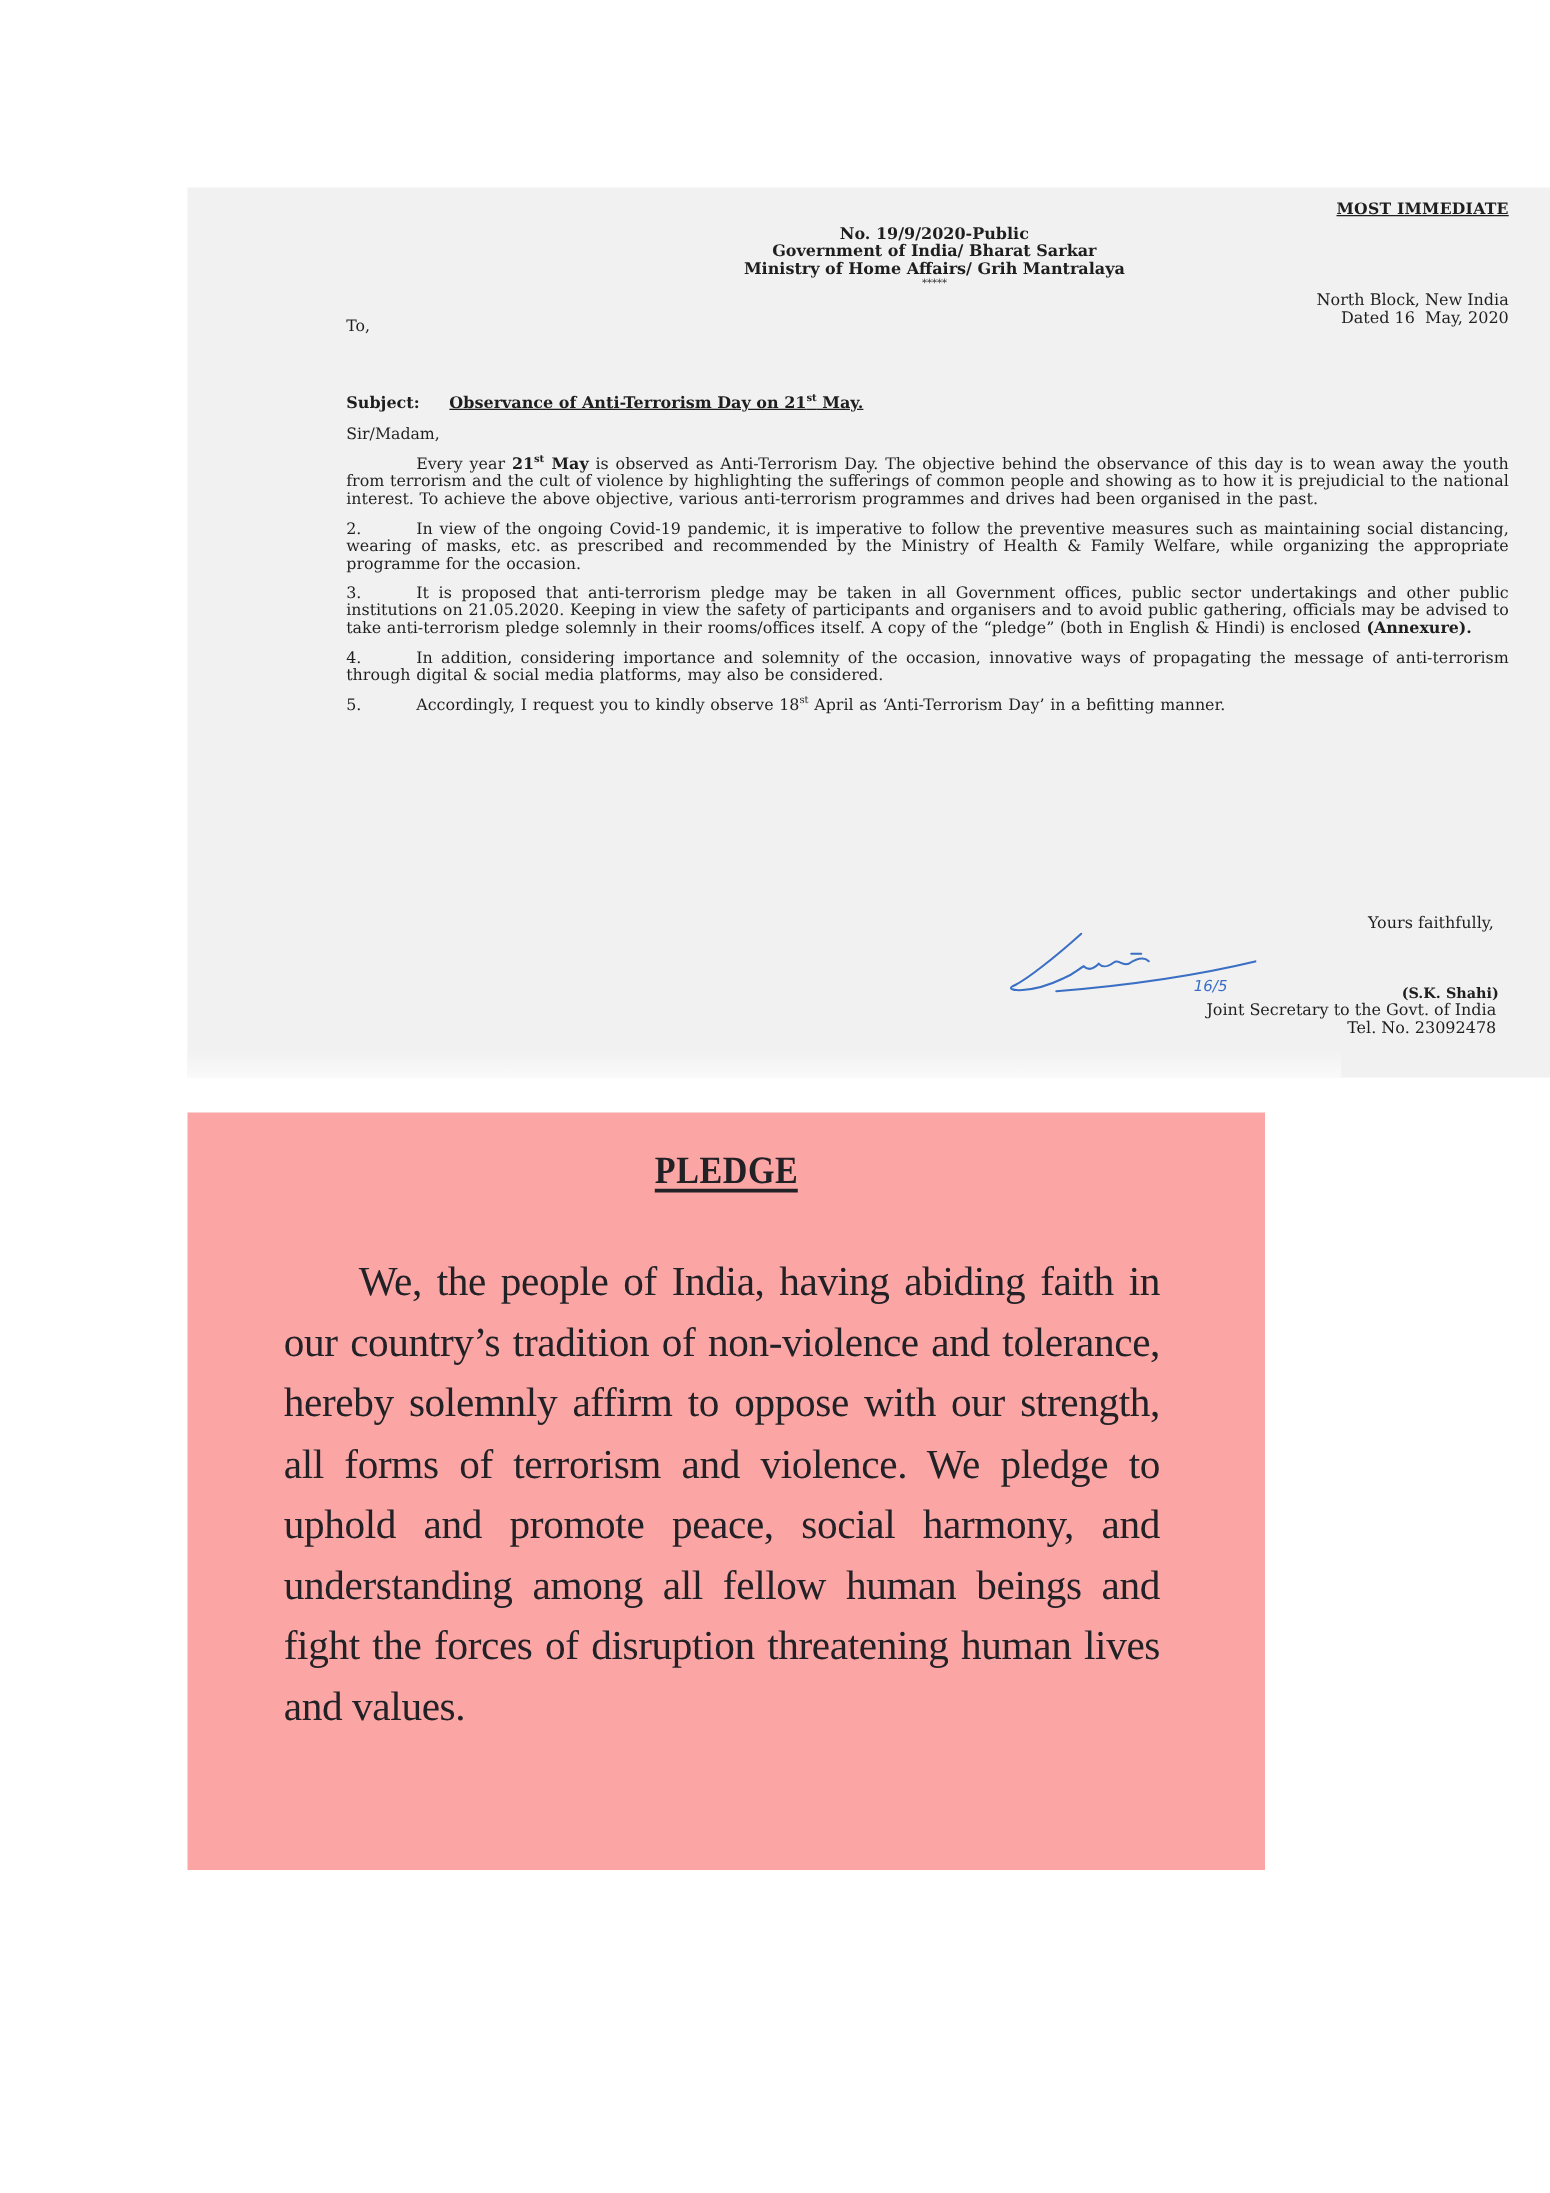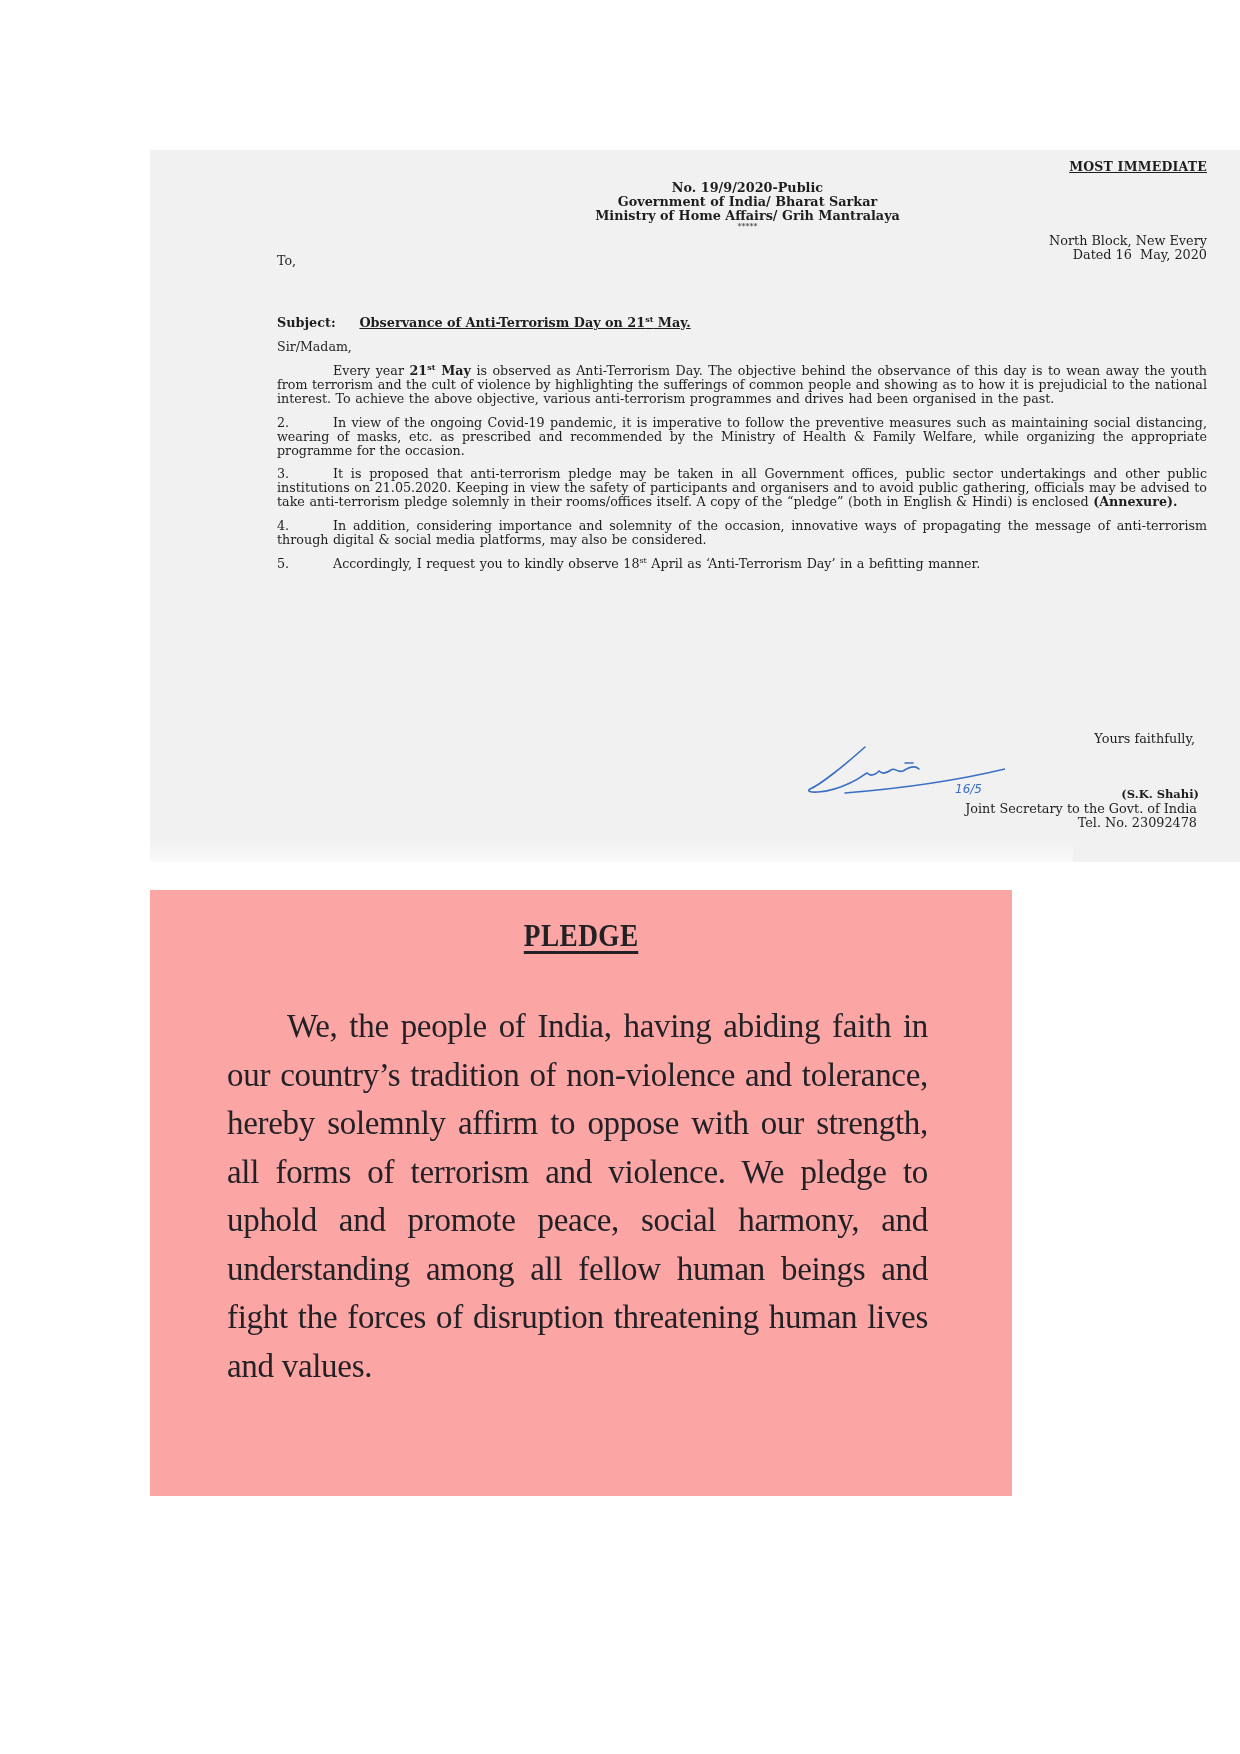--- a/index.html
+++ b/index.html
@@ -198,21 +198,21 @@
   <div class="most-immediate">MOST IMMEDIATE</div>
 
   <div class="heading">
     <div>No. 19/9/2020-Public</div>
     <div>Government of India/ Bharat Sarkar</div>
     <div>Ministry of Home Affairs/ Grih Mantralaya</div>
     <div class="stars">*****</div>
   </div>
 
   <div class="place">
-    <div>North Block, New Every</div>
+    <div>North Block, New India</div>
     <div style="white-space:pre">Dated 16  May, 2020</div>
   </div>
 
   <div class="to">To,</div>
 
   <div class="subject-row">
     <span class="label">Subject:</span>
     <span class="text"><span>Observance of Anti-Terrorism Day on 21</span><sup>st</sup><span> May.</span></span>
   </div>
 

